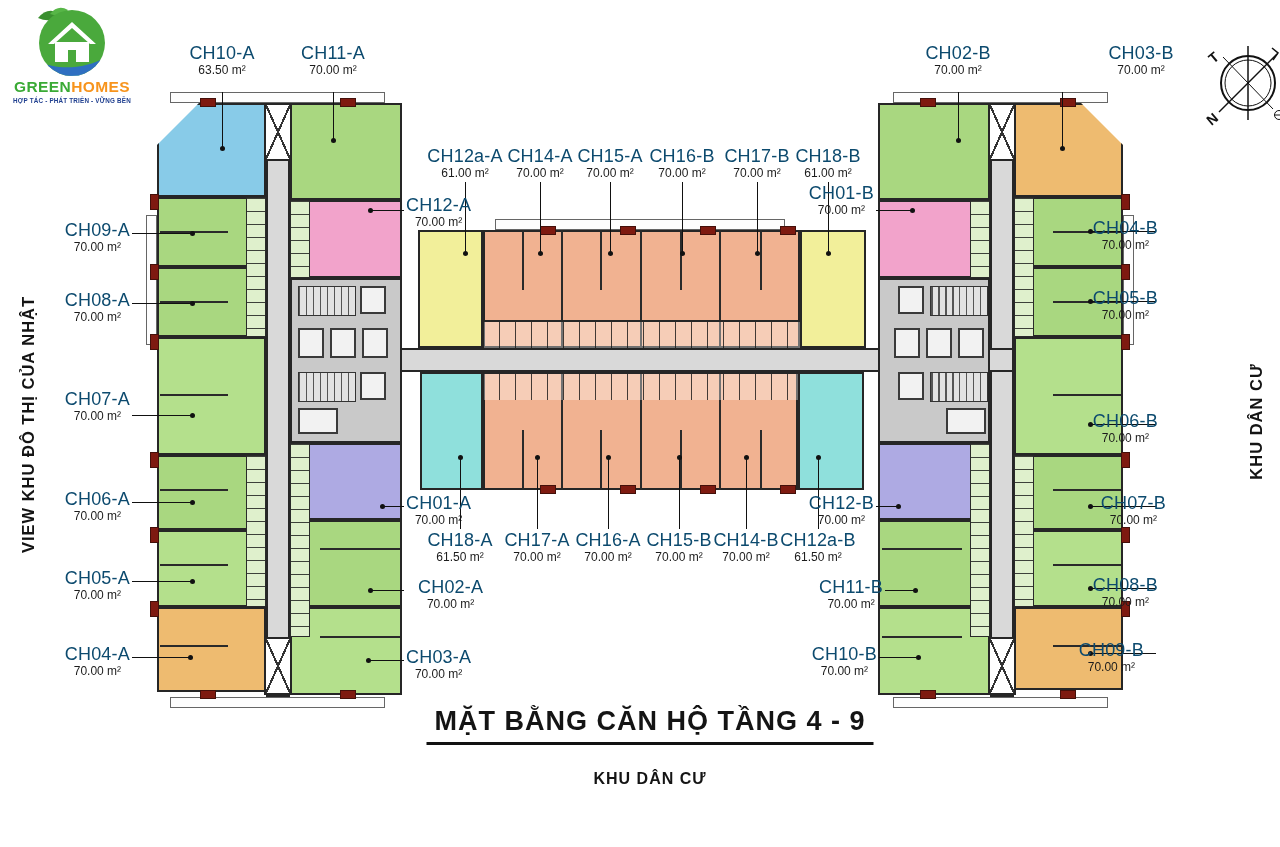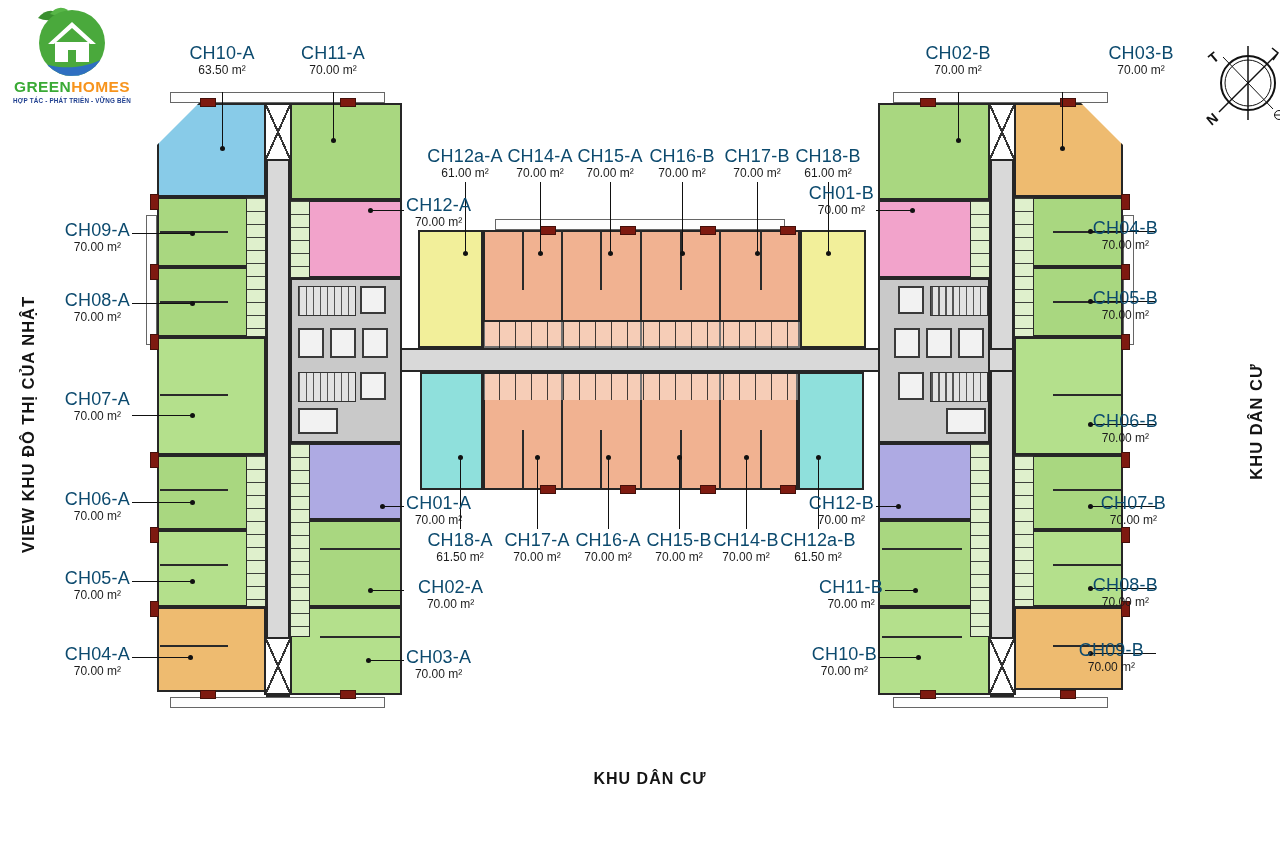--- a/index.html
+++ b/index.html
@@ -78,20 +78,21 @@
         <rect x="44" y="44" width="8" height="12" fill="#4aa93c"></rect>
         <rect x="46" y="30" width="4" height="4" fill="#4aa93c"></rect>
         <path d="M10,52 C28,66 66,64 86,48 L86,62 C64,76 30,76 10,64 Z" fill="#2f6fc1"></path>
         <path d="M10,62 C30,74 66,72 86,58 L86,72 L10,72 Z" fill="#5a9fd4"></path>
       </g>
     </svg>
     <div class="brand"><span class="g">GREEN</span><span class="o">HOMES</span></div>
     <div class="tagline">HỢP TÁC - PHÁT TRIỂN - VỮNG BỀN</div>
   </div>
 
+  <div class="title-main">MẶT BẰNG CĂN HỘ TẦNG 4 - 9</div>
   <div class="title-sub">KHU DÂN CƯ</div>
   <div class="vtext vleft">VIEW KHU ĐÔ THỊ CỦA NHẬT</div>
   <div class="vtext vright">KHU DÂN CƯ</div>
 
   <svg style="position:absolute;left:1206px;top:36px;" width="80" height="95" viewBox="0 0 80 95">
     <line x1="42" y1="10" x2="42" y2="84" stroke="#111" stroke-width="1.5"></line>
     <line x1="13" y1="76" x2="71" y2="18" stroke="#111" stroke-width="1.5"></line>
     <line x1="17" y1="21" x2="67" y2="73" stroke="#111" stroke-width="1"></line>
     <circle cx="42" cy="47" r="27" fill="none" stroke="#111" stroke-width="2"></circle>
     <circle cx="42" cy="47" r="23" fill="none" stroke="#111" stroke-width="1"></circle>

